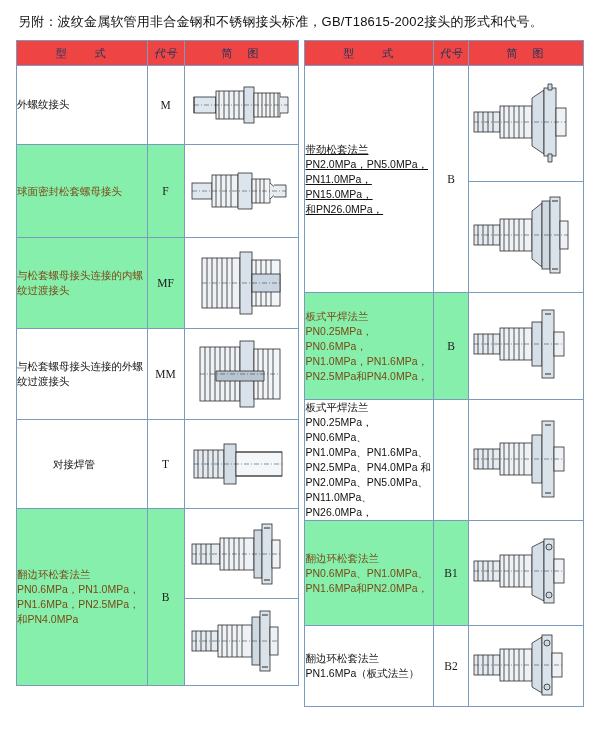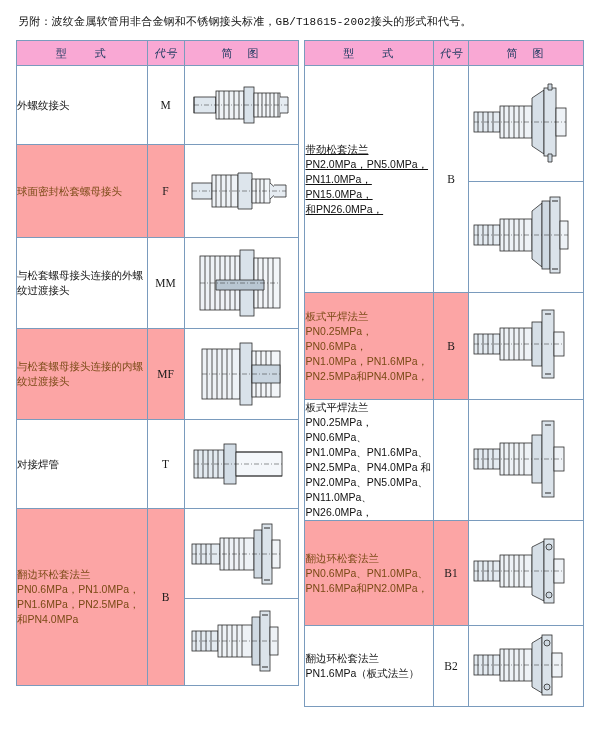--- a/index.html
+++ b/index.html
@@ -15,44 +15,43 @@
     position: relative;
     overflow: hidden;
   }
   .page {
     width: 600px;
     height: 740px;
     box-sizing: border-box;
     padding: 14px 16px 0 16px;
   }
   .caption {
-    font-size: 11px;
+    font-size: 13px;
     line-height: 16px;
     color: #111;
     margin: 0 0 10px 2px;
     letter-spacing: 0.2px;
-    font-family: Liberation Mono, monospace;
   }
   .tables {
     display: flex;
     gap: 0;
     align-items: flex-start;
   }
   table.spec {
     border-collapse: collapse;
     table-layout: fixed;
     background: #fff;
   }
   table.spec td, table.spec th {
     border: 1px solid #7a9bbd;
     padding: 0;
     vertical-align: middle;
   }
   .hdr th {
-    background: #f9a8d4;
+    background: #ef4444;
     height: 24px;
     font-size: 11px;
     font-weight: normal;
     color: #15365c;
     text-align: center;
     letter-spacing: 2px;
     margin-top: 32px;
   }
   .hdr th.narrow { letter-spacing: 0.5px; font-style: italic; }
 
@@ -61,21 +60,21 @@
     line-height: 15px;
     padding: 6px 7px;
     color: #111;
   }
   .lbl.brown { color: #7a4a16; }
   .code {
     text-align: center;
     font-size: 11.5px;
     font-family: "Liberation Serif", serif;
   }
-  .tint { background: #fca5a5; }
+  .tint { background: #86efac; }
   .white { background: #ffffff; }
 
   .fig {
     background: #fff;
     text-align: center;
     padding: 0;
   }
   .fig svg { display: block; margin: 0 auto; }
 
   
@@ -100,21 +99,21 @@
 
     <table class="spec">
       <tbody>
           <tr class="hdr">
         <th class="c-type">型　　式</th>
         <th class="c-code narrow">代号</th>
         <th class="c-fig">简　图</th>
       </tr>
 
       <tr>
-        <td class="lbl white" style="height:78px;">外螺纹接头</td>
+        <td class="lbl white" style="height:78px;font-family:Liberation Mono, monospace;">外螺纹接头</td>
         <td class="code white">M</td>
         <td class="fig white">
           <svg width="110" height="76" viewBox="0 0 110 76">
             <g stroke="#2b2b2b" stroke-width="0.8" fill="none">
               <rect x="8" y="30" width="22" height="16" fill="#dfe7ee"></rect>
               <path d="M8 30 L8 46 M30 30 L30 46"></path>
               <rect x="30" y="24" width="28" height="28" fill="#eef2f6"></rect>
               <path d="M33 24 L33 52 M38 24 L38 52 M43 24 L43 52 M48 24 L48 52 M53 24 L53 52"></path>
               <rect x="58" y="20" width="10" height="36" fill="#d9e2ea"></rect>
               <rect x="68" y="26" width="26" height="24" fill="#f2f5f8"></rect>
@@ -140,59 +139,59 @@
               <path d="M70 32 L70 56 M74 32 L74 56 M78 32 L78 56"></path>
               <path d="M84 36 Q96 44 84 52" fill="#e6ecf2"></path>
               <path d="M88 38 L100 38 L100 50 L88 50" fill="#e6ecf2"></path>
               <path d="M6 44 L100 44" stroke-dasharray="5,2,1,2" stroke-width="0.5"></path>
             </g>
           </svg>
         </td>
       </tr>
 
       <tr>
+        <td class="lbl tint brown" style="height:90px;">与松套螺母接头连接的内螺纹过渡接头</td>
+        <td class="code tint">MF</td>
+        <td class="fig white">
+          <svg width="110" height="86" viewBox="0 0 110 86">
+            <g stroke="#2b2b2b" stroke-width="0.8" fill="none">
+              <rect x="16" y="18" width="38" height="50" fill="#eef2f6"></rect>
+              <path d="M21 18 L21 68 M26 18 L26 68 M31 18 L31 68 M36 18 L36 68 M41 18 L41 68 M46 18 L46 68"></path>
+              <rect x="54" y="12" width="12" height="62" fill="#d9e2ea"></rect>
+              <rect x="66" y="20" width="28" height="46" fill="#f2f5f8"></rect>
+              <path d="M70 20 L70 66 M75 20 L75 66 M80 20 L80 66 M85 20 L85 66"></path>
+              <rect x="66" y="34" width="28" height="18" fill="#c9d5e0"></rect>
+              <path d="M16 43 L94 43" stroke-dasharray="5,2,1,2" stroke-width="0.5"></path>
+            </g>
+          </svg>
+        </td>
+      </tr>
+
+      <tr>
         <td class="lbl white" style="height:90px;">
           <span>与松套螺母接头连接的外螺纹过渡接头</span>
         </td>
         <td class="code white">MM</td>
         <td class="fig white">
           <svg width="110" height="86" viewBox="0 0 110 86">
             <g stroke="#2b2b2b" stroke-width="0.8" fill="none">
               <rect x="14" y="16" width="40" height="54" fill="#eef2f6"></rect>
               <path d="M19 16 L19 70 M24 16 L24 70 M29 16 L29 70 M34 16 L34 70 M39 16 L39 70 M44 16 L44 70 M49 16 L49 70"></path>
               <rect x="54" y="10" width="14" height="66" fill="#d9e2ea"></rect>
               <rect x="68" y="18" width="26" height="50" fill="#f2f5f8"></rect>
               <path d="M72 18 L72 68 M77 18 L77 68 M82 18 L82 68 M87 18 L87 68"></path>
               <path d="M30 40 L78 40 L78 50 L30 50 Z" fill="#b9c6d2"></path>
               <path d="M14 43 L94 43" stroke-dasharray="5,2,1,2" stroke-width="0.5"></path>
             </g>
           </svg>
         </td>
       </tr>
 
       <tr>
-        <td class="lbl tint brown" style="height:90px;">与松套螺母接头连接的内螺纹过渡接头</td>
-        <td class="code tint">MF</td>
-        <td class="fig white">
-          <svg width="110" height="86" viewBox="0 0 110 86">
-            <g stroke="#2b2b2b" stroke-width="0.8" fill="none">
-              <rect x="16" y="18" width="38" height="50" fill="#eef2f6"></rect>
-              <path d="M21 18 L21 68 M26 18 L26 68 M31 18 L31 68 M36 18 L36 68 M41 18 L41 68 M46 18 L46 68"></path>
-              <rect x="54" y="12" width="12" height="62" fill="#d9e2ea"></rect>
-              <rect x="66" y="20" width="28" height="46" fill="#f2f5f8"></rect>
-              <path d="M70 20 L70 66 M75 20 L75 66 M80 20 L80 66 M85 20 L85 66"></path>
-              <rect x="66" y="34" width="28" height="18" fill="#c9d5e0"></rect>
-              <path d="M16 43 L94 43" stroke-dasharray="5,2,1,2" stroke-width="0.5"></path>
-            </g>
-          </svg>
-        </td>
-      </tr>
-
-      <tr>
-        <td class="lbl white" style="height:88px;">对接焊管</td>
+        <td class="lbl white" style="height:88px;padding-left:36px;">对接焊管</td>
         <td class="code white">T</td>
         <td class="fig white">
           <svg width="110" height="84" viewBox="0 0 110 84">
             <g stroke="#2b2b2b" stroke-width="0.8" fill="none">
               <rect x="8" y="28" width="30" height="28" fill="#e3eaf0"></rect>
               <path d="M12 28 L12 56 M17 28 L17 56 M22 28 L22 56 M27 28 L27 56 M32 28 L32 56"></path>
               <rect x="38" y="22" width="12" height="40" fill="#d3dde6"></rect>
               <rect x="50" y="30" width="46" height="24" fill="#f4f7fa"></rect>
               <path d="M50 30 L96 30 M50 54 L96 54"></path>
               <path d="M8 42 L96 42" stroke-dasharray="5,2,1,2" stroke-width="0.5"></path>

